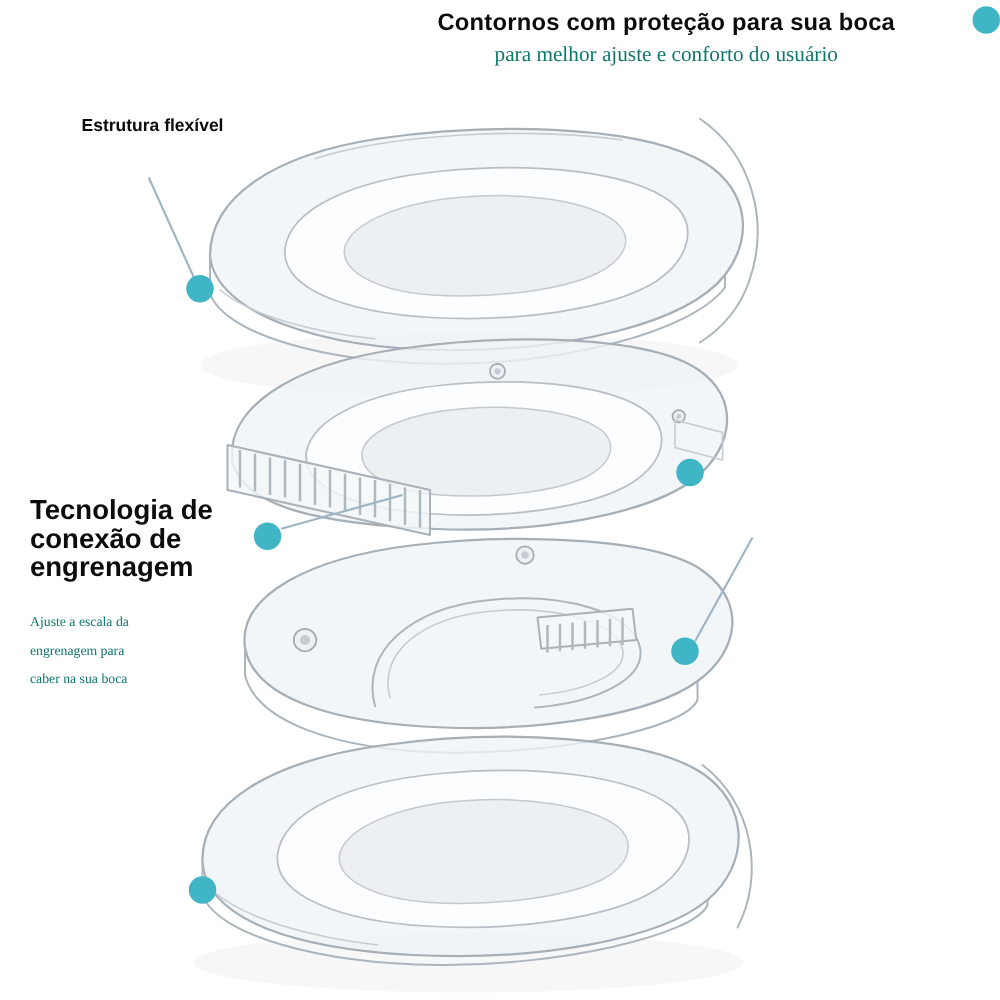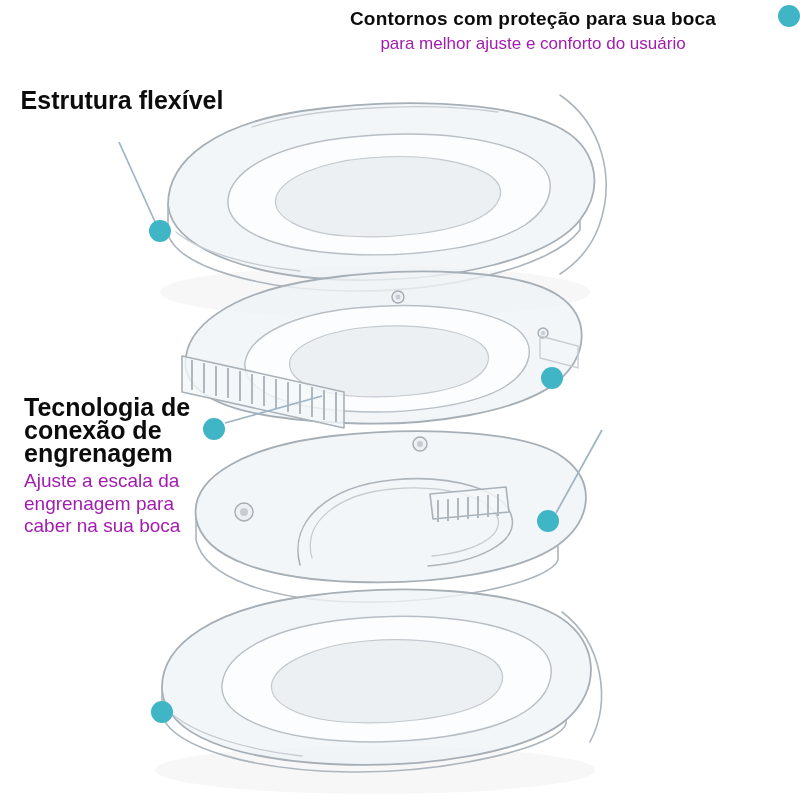--- a/index.html
+++ b/index.html
@@ -29,33 +29,33 @@
   .screw{fill:#eef1f3;stroke:#a3abb3;stroke-width:1.4;}
   .screwc{fill:#c6ccd2;stroke:none;}
   .shadow{fill:rgba(90,100,110,0.05);stroke:none;}
 
   .connector{stroke:var(--connector);stroke-width:1.7;}
   .marker{fill:var(--accent);}
 
   
   .callout{position:absolute;}
   .callout .title{display:block;font-weight:700;white-space:pre-line;color:#0c0c0c;}
-  .callout .body{display:block;white-space:pre-line;color:#a21caf;}
+  .callout .body{display:block;white-space:pre-line;color:#0f766e;font-family:Liberation Serif, serif;}
 
   .callout-contornos{top:6px;right:22px;width:426px;text-align:center;}
   .callout-contornos .title{font-size:19px;line-height:26px;letter-spacing:0.2px;}
   .callout-contornos .body{font-size:17px;line-height:24px;}
 
   .callout-estrutura{top:88px;left:6px;width:232px;text-align:center;}
-  .callout-estrutura .title{font-size:25px;line-height:25px;}
+  .callout-estrutura .title{font-size:14px;line-height:25px;}
   .callout-estrutura .body{font-size:16.5px;line-height:23px;}
 
   .callout-tecnologia{top:396px;left:24px;width:192px;text-align:left;}
-  .callout-tecnologia .title{font-size:25px;line-height:23px;}
-  .callout-tecnologia .body{font-size:19px;line-height:22.5px;margin-top:5px;}
+  .callout-tecnologia .title{font-size:22px;line-height:23px;}
+  .callout-tecnologia .body{font-size:11px;line-height:22.5px;margin-top:22px;}
 
   .callout-micro{top:357px;left:601px;width:200px;text-align:left;}
   .callout-micro .title{font-size:18.5px;line-height:23px;}
   .callout-micro .body{font-size:16.5px;line-height:22px;margin-top:4px;}
 </style>
 </head>
 <body>
 
 <div class="stage">
 

